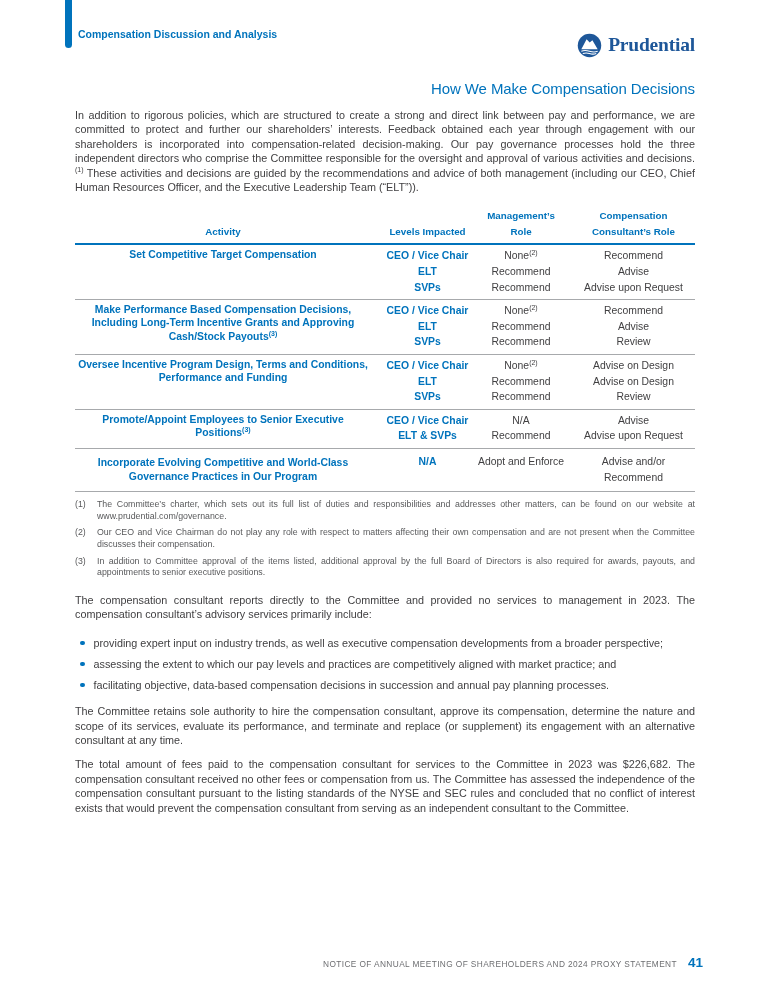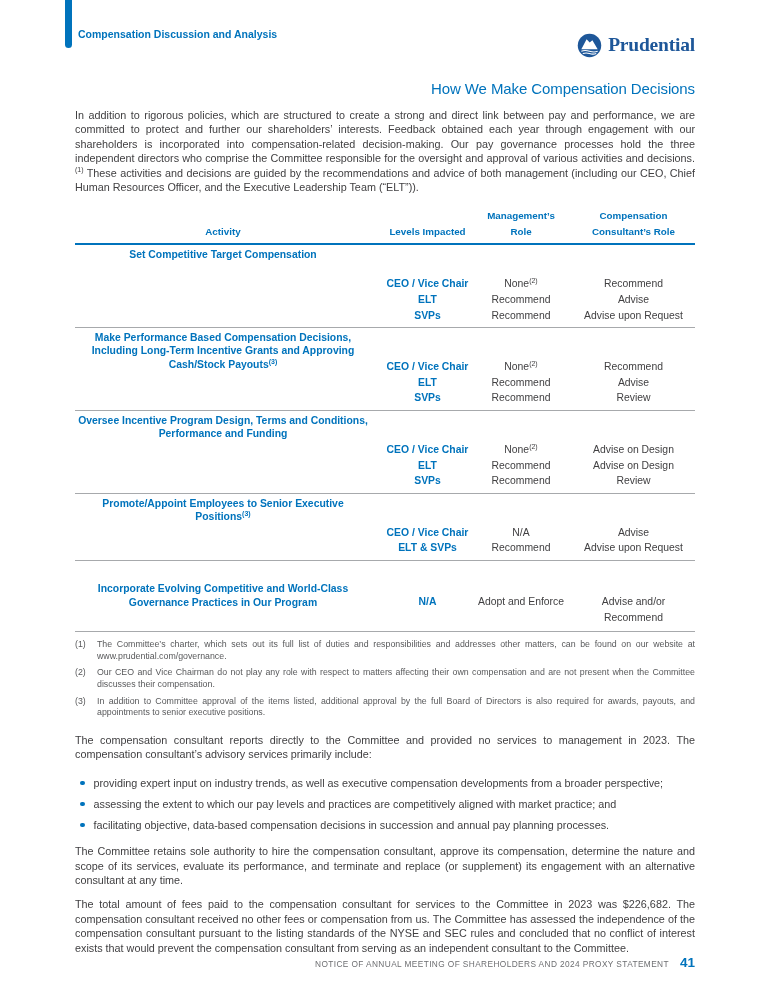--- a/index.html
+++ b/index.html
@@ -74,21 +74,21 @@
     border-bottom:1.5px solid var(--line);
     padding:3px 0 4px 0;
     text-align:center;
   }
   .trow.center{align-items:center;padding:5px 0 6px 0;}
   .cell-activity{
     width:310px;padding-right:14px;
     font-size:10.4px;font-weight:bold;color:var(--brand);
     line-height:13.2px;
   }
-  .subrows{flex:1;margin-top:28px;}
+  .subrows{flex:1;}
   .subrow{display:flex;line-height:15.6px;}
   .cell{font-size:10.4px;}
   .cell-level{width:91px;padding-right:6px;font-weight:bold;color:var(--brand);}
   .cell-mgmt{width:96px;padding-right:6px;color:var(--body);}
   .cell-consult{flex:1;color:var(--body);}
   
   .footnotes{margin-top:7px;margin-bottom:14px;}
   .fnrow{
     display:flex;
     font-size:8.8px;line-height:11.6px;color:var(--fngray);
@@ -103,21 +103,21 @@
     font-size:10.8px;line-height:14.2px;
     margin-bottom:7px;
   }
   .bullet-dot{
     width:4.5px;height:4.5px;border-radius:50%;
     background:var(--brand);
     margin:5px 9px 0 5px;flex:none;
   }
   
   footer.pagefoot{
-    position:absolute;right:73px;bottom:30px;
+    position:absolute;right:65px;bottom:30px;
     display:flex;align-items:baseline;gap:11px;
   }
   .foot-text{
     font-size:8.3px;letter-spacing:0.4px;color:var(--footer);
   }
   .foot-page{
     font-size:13.5px;font-weight:bold;color:var(--brand);
   }
 </style>
 </head>

